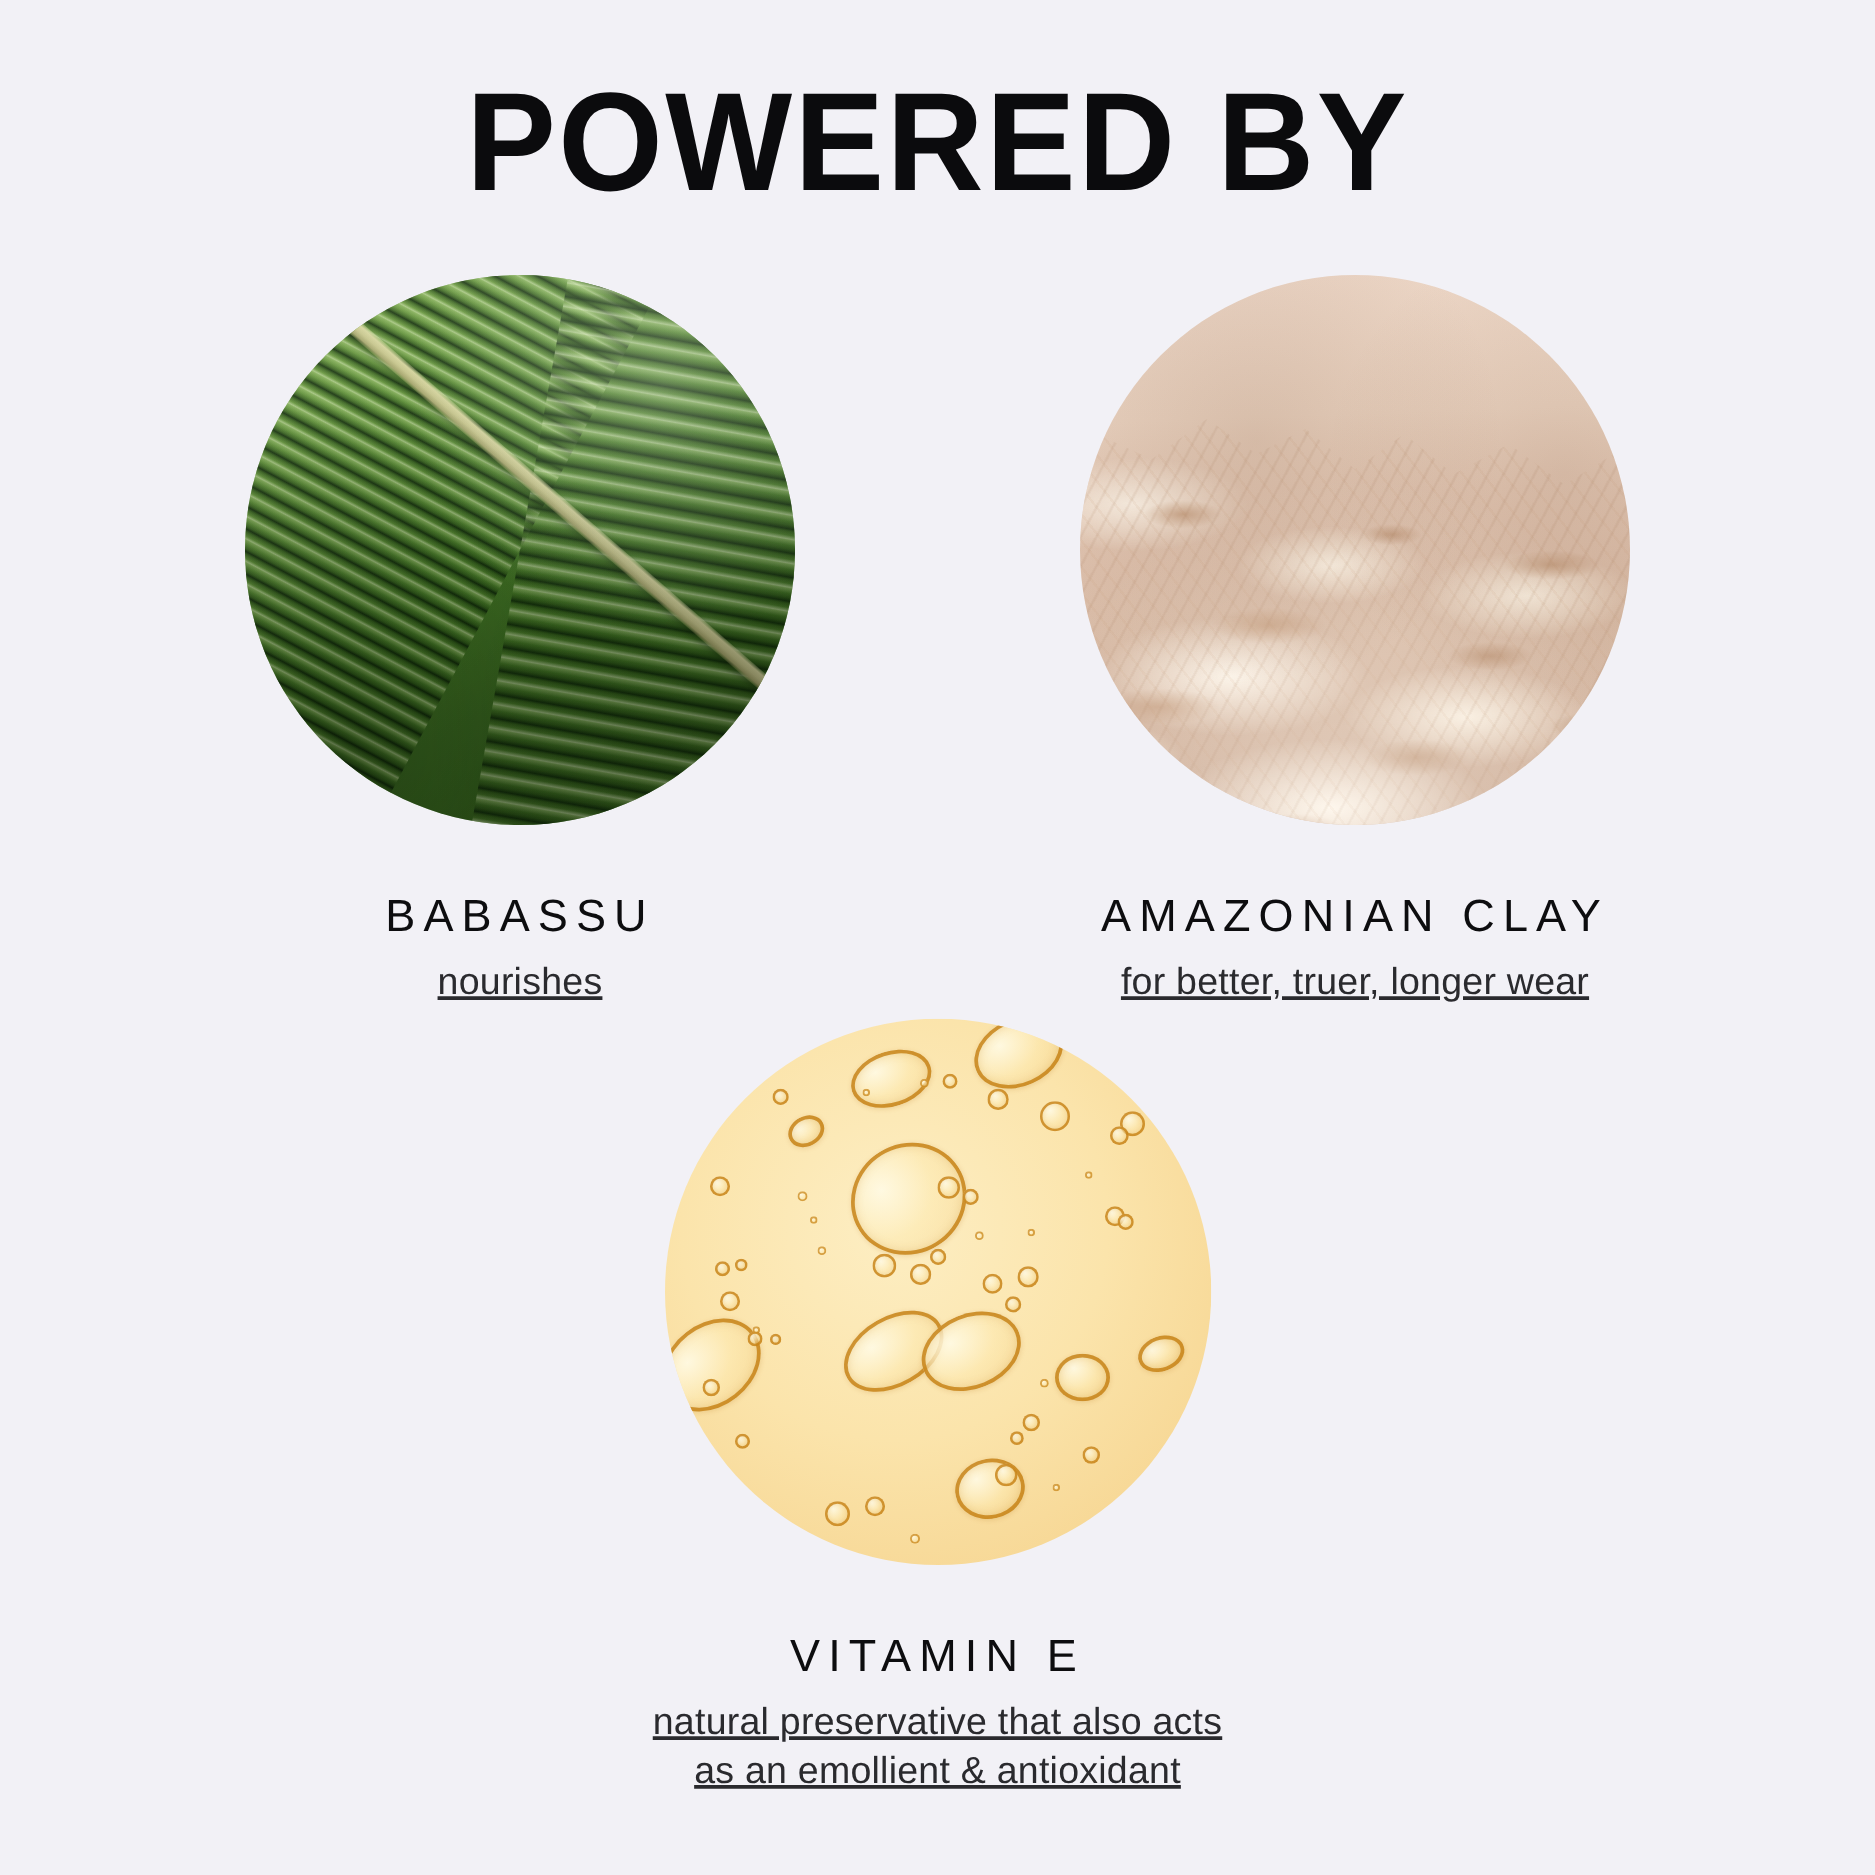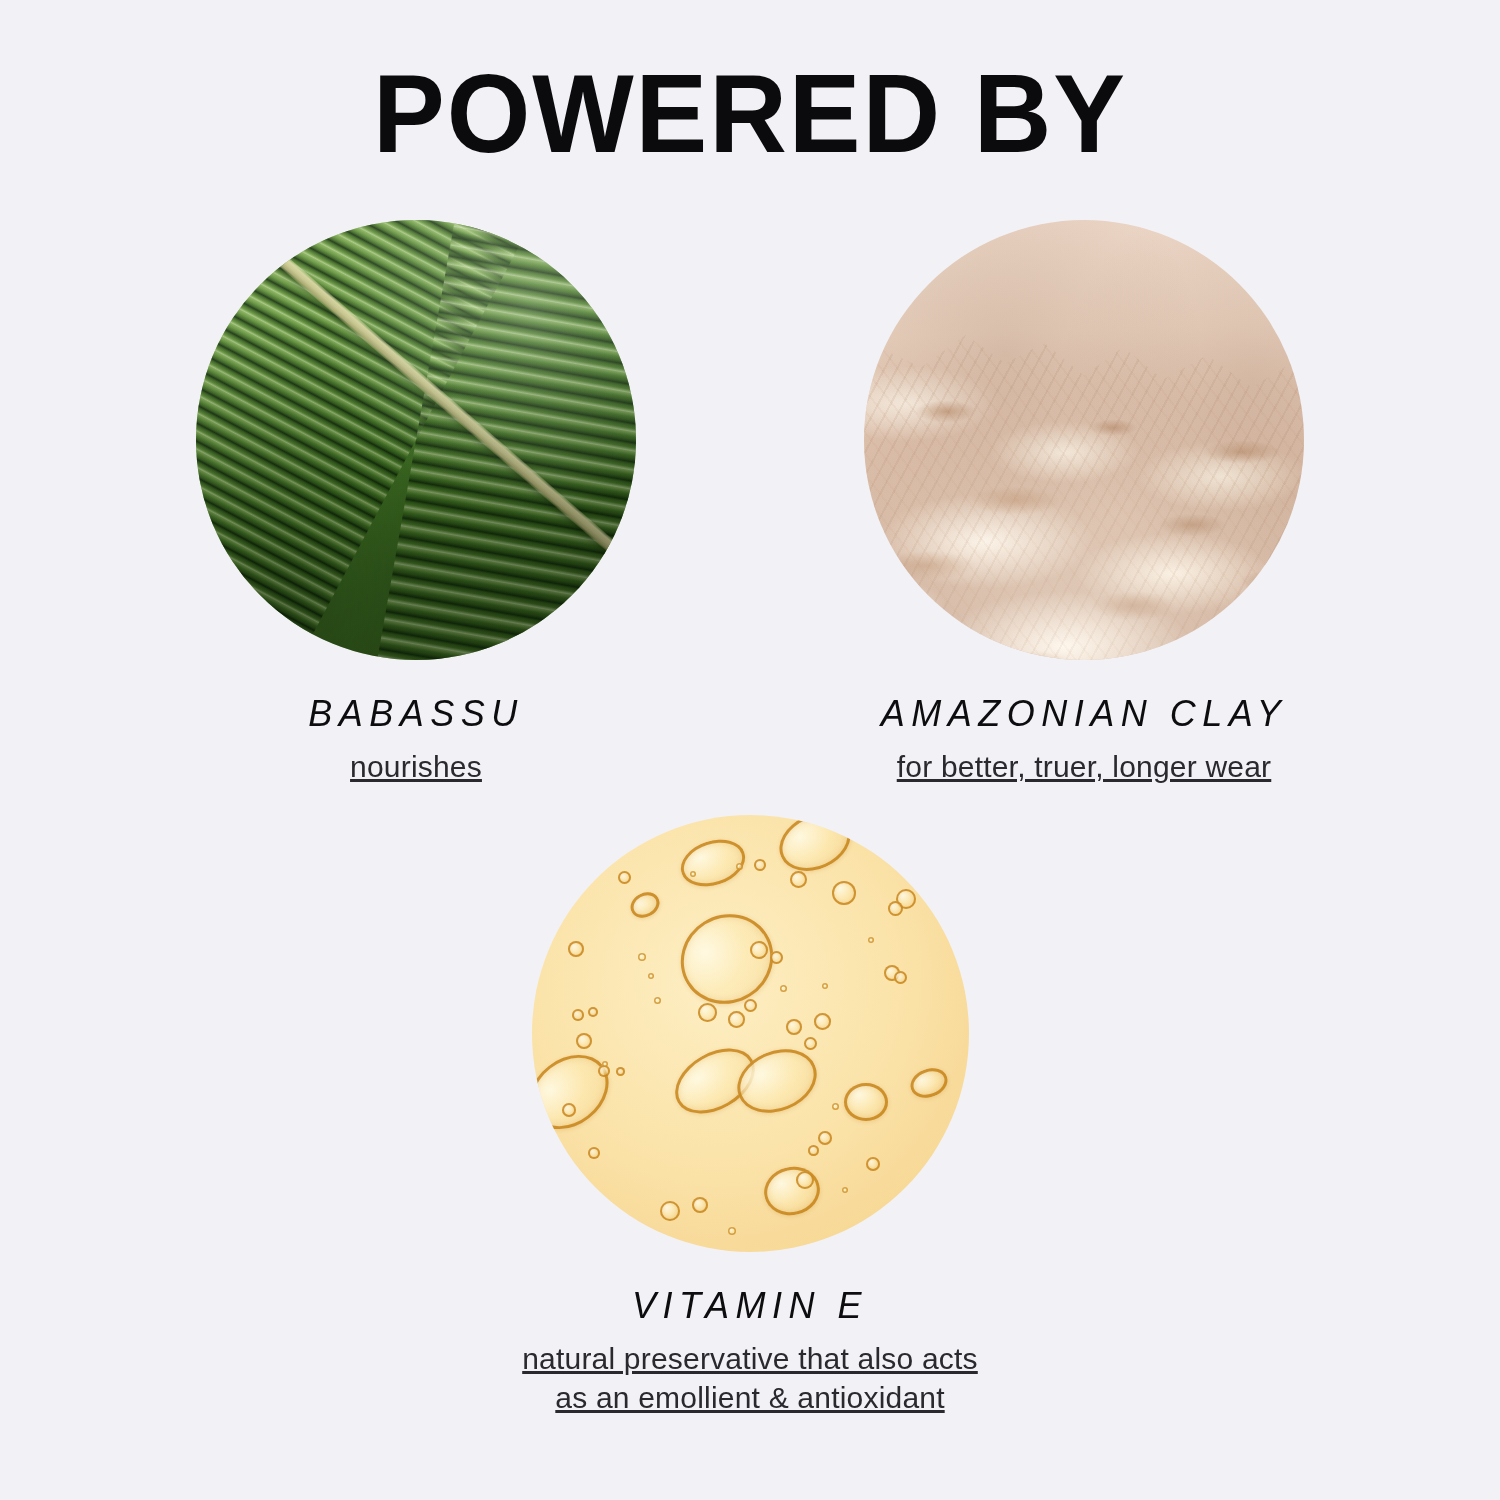--- a/index.html
+++ b/index.html
@@ -229,21 +229,21 @@
                  rgba(234,186,96,0.18) 100%);
     box-shadow:
       inset 0 0 0 3px rgba(198,128,18,0.80),
       inset 0 0 9px rgba(168,104,10,0.34),
       0 1px 4px rgba(180,120,30,0.22);
   }
   .bub.sm { box-shadow: inset 0 0 0 2px rgba(198,128,18,0.78), inset 0 0 5px rgba(168,104,10,0.28); }
   .bub.xs { box-shadow: inset 0 0 0 1.5px rgba(200,132,22,0.72); }
 
   
-  .name-row  { margin-top: 33px; font-style: italic; }
+  .name-row  { margin-top: 52px; }
   .desc-row  { margin-top: 12px; text-decoration: underline; }
 </style>
 </head>
 <body>
 
 <div class="page">
 
   <div class="heading">POWERED BY</div>
 
   <div class="ingredient" id="babassu-block">

